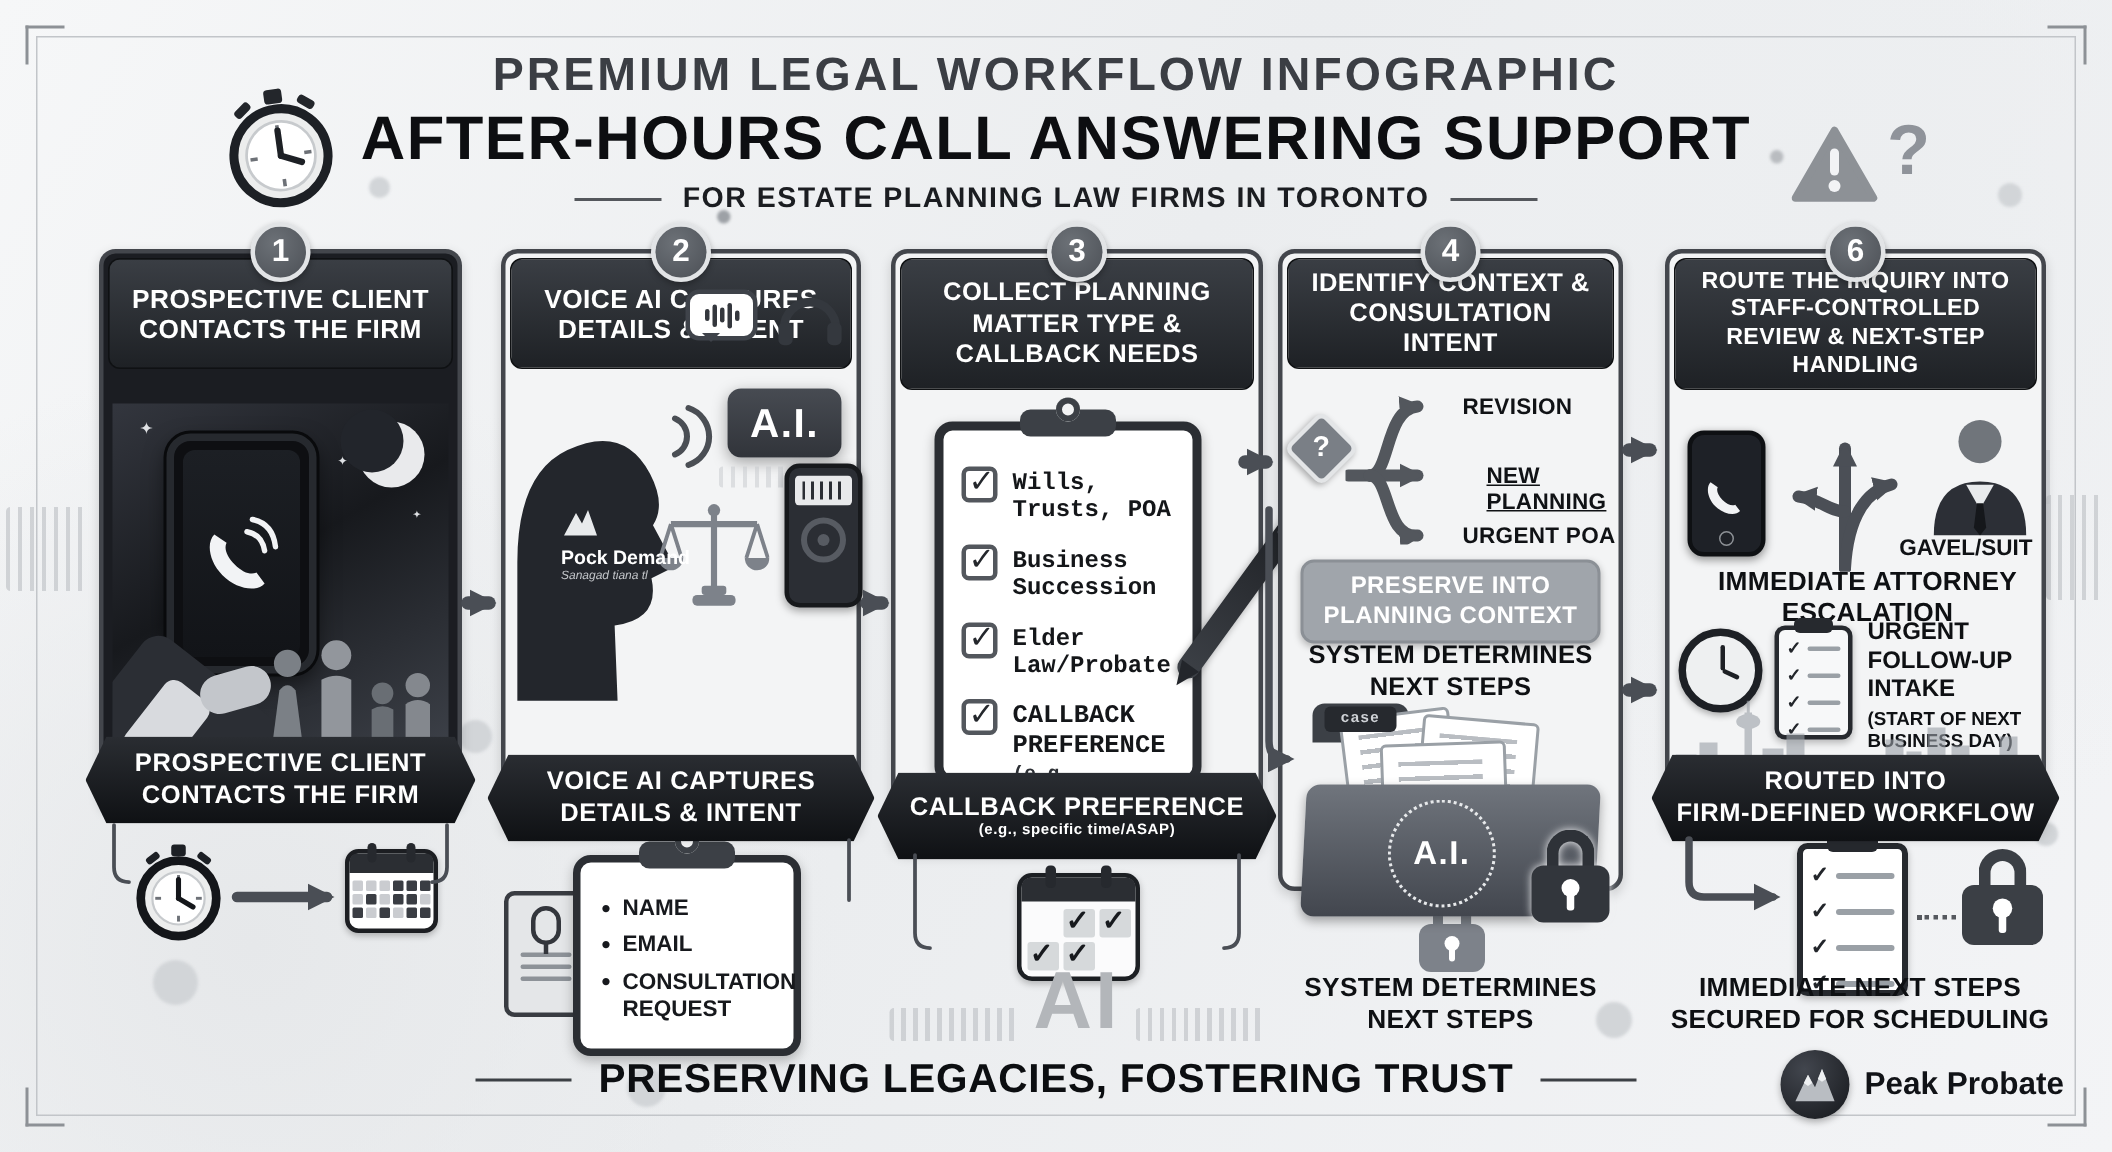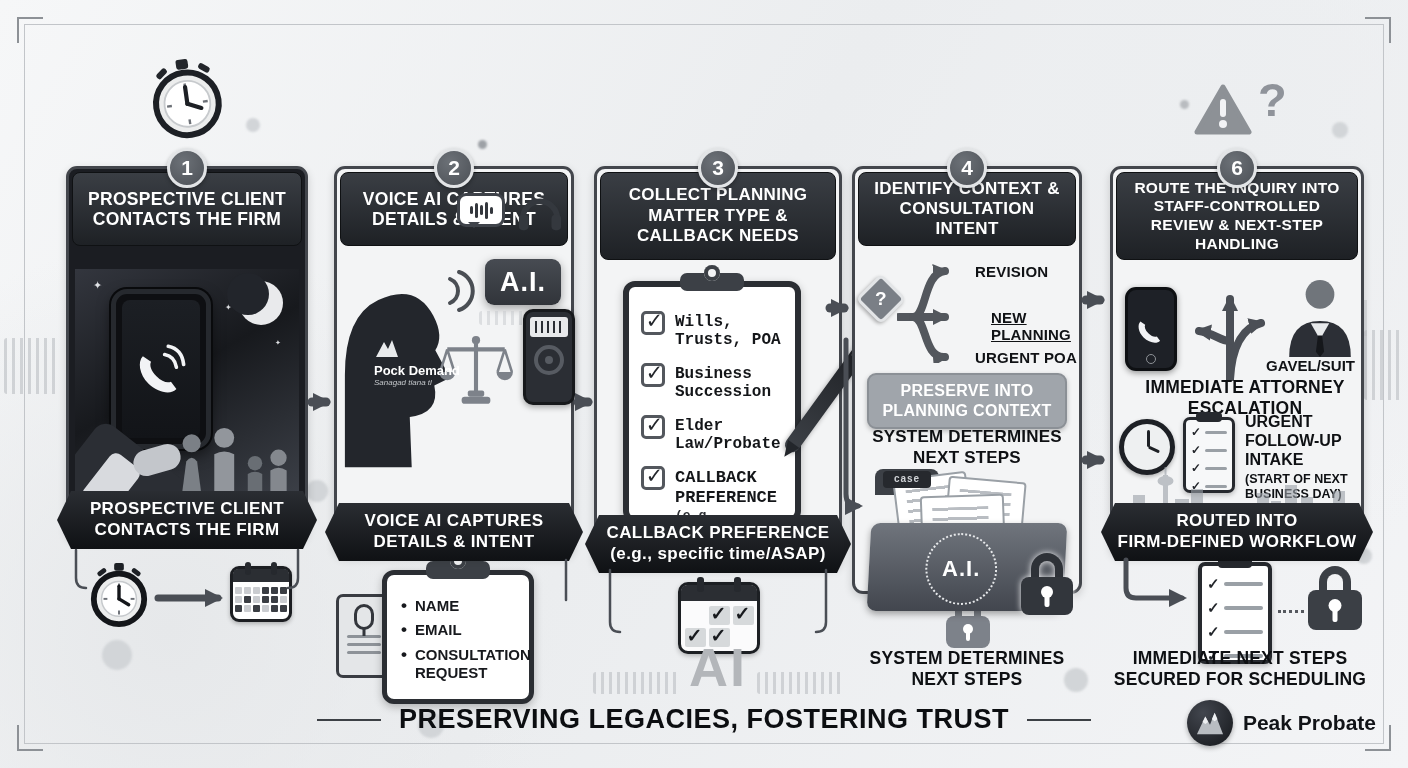--- a/index.html
+++ b/index.html
@@ -43,21 +43,21 @@
   #col4 .panel{height:428px;}
   #col5 .panel{height:390px;}
   .step-head{margin:3px;background:linear-gradient(180deg,#3a3e44,#1e2125);border:1px solid #0f1113;border-radius:8px;color:#fff;
     display:flex;align-items:center;justify-content:center;text-align:center;font-weight:800;letter-spacing:.3px;padding:4px 8px;}
   .h2l{height:74px;font-size:17.5px;line-height:1.16;}
   .h3l{height:88px;font-size:15.5px;line-height:1.2;}
   .ribbon{position:absolute;left:-12px;right:-12px;height:58px;z-index:5;color:#fff;text-align:center;
     background:linear-gradient(180deg,#2a2d32,#0f1114);display:flex;flex-direction:column;align-items:center;justify-content:center;
     clip-path:polygon(0 50%,14px 0,calc(100% - 14px) 0,100% 50%,calc(100% - 14px) 100%,14px 100%);}
   .ribbon .l1,.ribbon .l2{font-size:17px;font-weight:900;letter-spacing:.4px;line-height:1.22;}
-  .ribbon .l2.sub{font-size:17px;font-weight:700;}
+  .ribbon .l2.sub{font-size:10px;font-weight:700;}
   .cap{position:absolute;text-align:center;font-weight:900;font-size:17.5px;color:#0e1013;line-height:1.22;letter-spacing:.2px;}
 
   
   .photo{position:absolute;top:100px;left:6px;right:6px;height:238px;border-radius:0 0 8px 8px;overflow:hidden;
     background:linear-gradient(150deg,#33363e 0%,#17191d 45%,#3e424a 100%);}
   .moon{position:absolute;right:16px;top:12px;width:44px;height:44px;border-radius:50%;background:#e9eaec;}
   .moon::after{content:"";position:absolute;left:-12px;top:-8px;width:42px;height:42px;border-radius:50%;background:#22252b;}
   .star{position:absolute;color:#dfe1e4;font-size:11px;}
   .bigphone{position:absolute;left:36px;top:20px;width:100px;height:160px;background:#0e0f12;border:5px solid #26292e;border-radius:16px;box-shadow:0 0 0 2px #090a0c,0 6px 14px rgba(0,0,0,.5);}
   .bigphone .screen{position:absolute;inset:6px;background:linear-gradient(180deg,#1c1f24,#121418);border-radius:8px;display:flex;align-items:center;justify-content:center;}
@@ -192,20 +192,29 @@
   <div class="dot" style="left:102px;top:640px;width:30px;height:30px;"></div>
   <div class="dot" style="left:420px;top:608px;width:10px;height:10px;background:#86898e;"></div>
   <div class="dot" style="left:1064px;top:668px;width:24px;height:24px;"></div>
   <div class="dot" style="left:1356px;top:548px;width:16px;height:16px;"></div>
   <div class="dot" style="left:960px;top:208px;width:8px;height:8px;background:#a6aaaf;"></div>
 
   <div class="wavebars" style="left:4px;top:338px;width:54px;height:56px;"></div>
   <div class="wavebars" style="right:4px;top:330px;width:40px;height:70px;"></div>
   <div class="wavebars" style="left:1348px;top:300px;width:22px;height:36px;opacity:.5;"></div>
 
+  <div class="hdr">
+    <div class="kicker">PREMIUM LEGAL WORKFLOW INFOGRAPHIC</div>
+    <div class="title">AFTER-HOURS CALL ANSWERING SUPPORT</div>
+    <div class="subrow">
+      <span class="dash"></span>
+      <span class="subtitle">FOR ESTATE PLANNING LAW FIRMS IN TORONTO</span>
+      <span class="dash"></span>
+    </div>
+  </div>
 
   <div class="topwatch">
     <svg width="78" height="82" viewBox="0 0 64 68">
       <rect x="27" y="1" width="10" height="8" rx="2" fill="#23262b"></rect>
       <rect x="45" y="8" width="10" height="5" rx="2" fill="#23262b" transform="rotate(38 50 10)"></rect>
       <rect x="9" y="8" width="10" height="5" rx="2" fill="#23262b" transform="rotate(-38 14 10)"></rect>
       <circle cx="32" cy="38" r="26" fill="#eceded" stroke="#1d2025" stroke-width="5"></circle>
       <circle cx="32" cy="38" r="19" fill="#ffffff" stroke="#c7cacd" stroke-width="1.5"></circle>
       <g stroke="#6d7177" stroke-width="2">
           <line x1="32" y1="21" x2="32" y2="25"></line>

